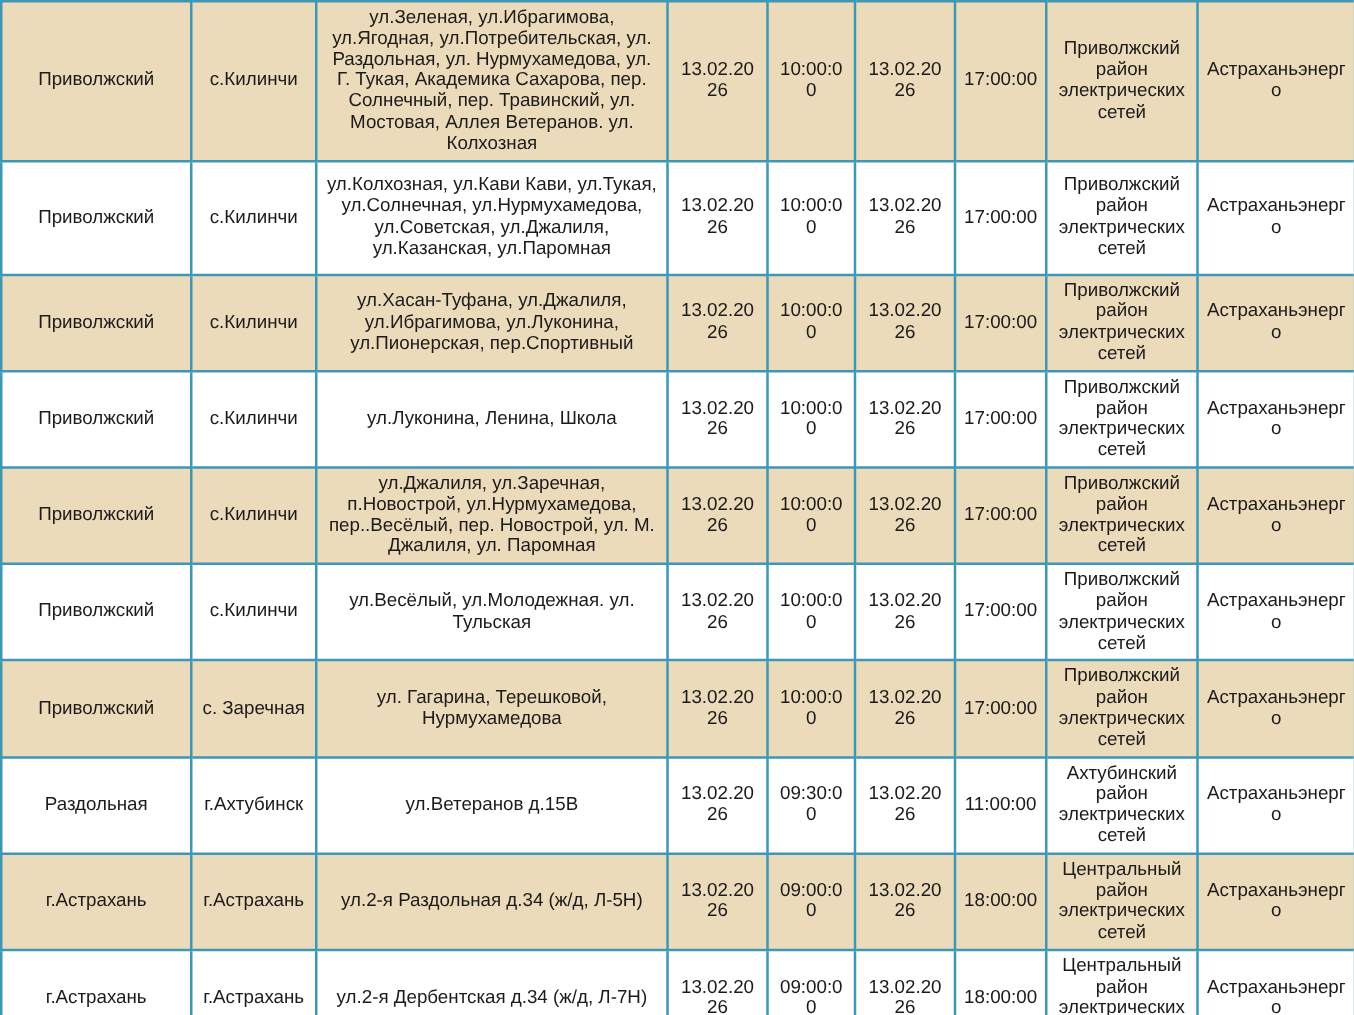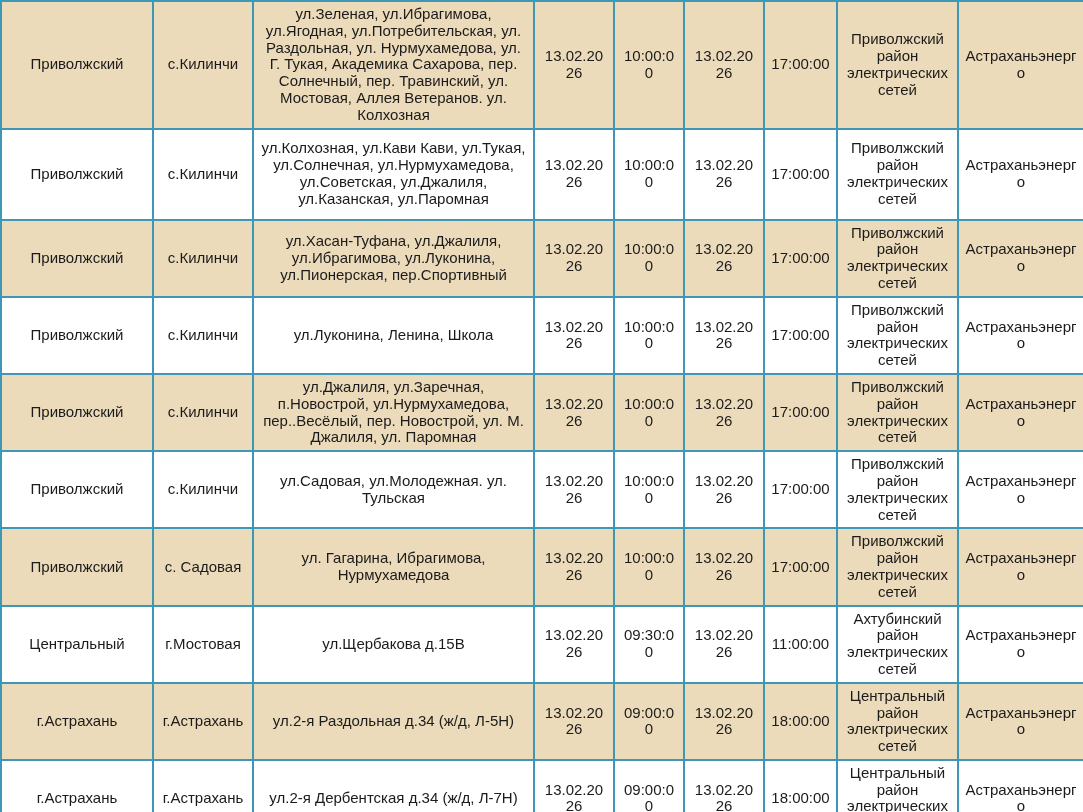--- a/index.html
+++ b/index.html
@@ -125,43 +125,43 @@
         <td>13.02.2026</td>
         <td>10:00:00</td>
         <td>13.02.2026</td>
         <td>17:00:00</td>
         <td>Приволжский район электрических сетей</td>
         <td>Астраханьэнерго</td>
       </tr>
       <tr>
         <td>Приволжский</td>
         <td>с.Килинчи</td>
-        <td>ул.Садовая, ул.Молодежная. ул. Тульская</td>
+        <td>ул.Весёлый, ул.Молодежная. ул. Тульская</td>
         <td>13.02.2026</td>
         <td>10:00:00</td>
         <td>13.02.2026</td>
         <td>17:00:00</td>
         <td>Приволжский район электрических сетей</td>
         <td>Астраханьэнерго</td>
       </tr>
       <tr>
         <td>Приволжский</td>
-        <td>с. Садовая</td>
-        <td>ул. Гагарина, Ибрагимова, Нурмухамедова</td>
+        <td>с. Заречная</td>
+        <td>ул. Гагарина, Терешковой, Нурмухамедова</td>
         <td>13.02.2026</td>
         <td>10:00:00</td>
         <td>13.02.2026</td>
         <td>17:00:00</td>
         <td>Приволжский район электрических сетей</td>
         <td>Астраханьэнерго</td>
       </tr>
       <tr>
-        <td>Центральный</td>
-        <td>г.Мостовая</td>
-        <td>ул.Щербакова д.15В</td>
+        <td>Раздольная</td>
+        <td>г.Ахтубинск</td>
+        <td>ул.Ветеранов д.15В</td>
         <td>13.02.2026</td>
         <td>09:30:00</td>
         <td>13.02.2026</td>
         <td>11:00:00</td>
         <td>Ахтубинский район электрических сетей</td>
         <td>Астраханьэнерго</td>
       </tr>
       <tr>
         <td>г.Астрахань</td>
         <td>г.Астрахань</td>

